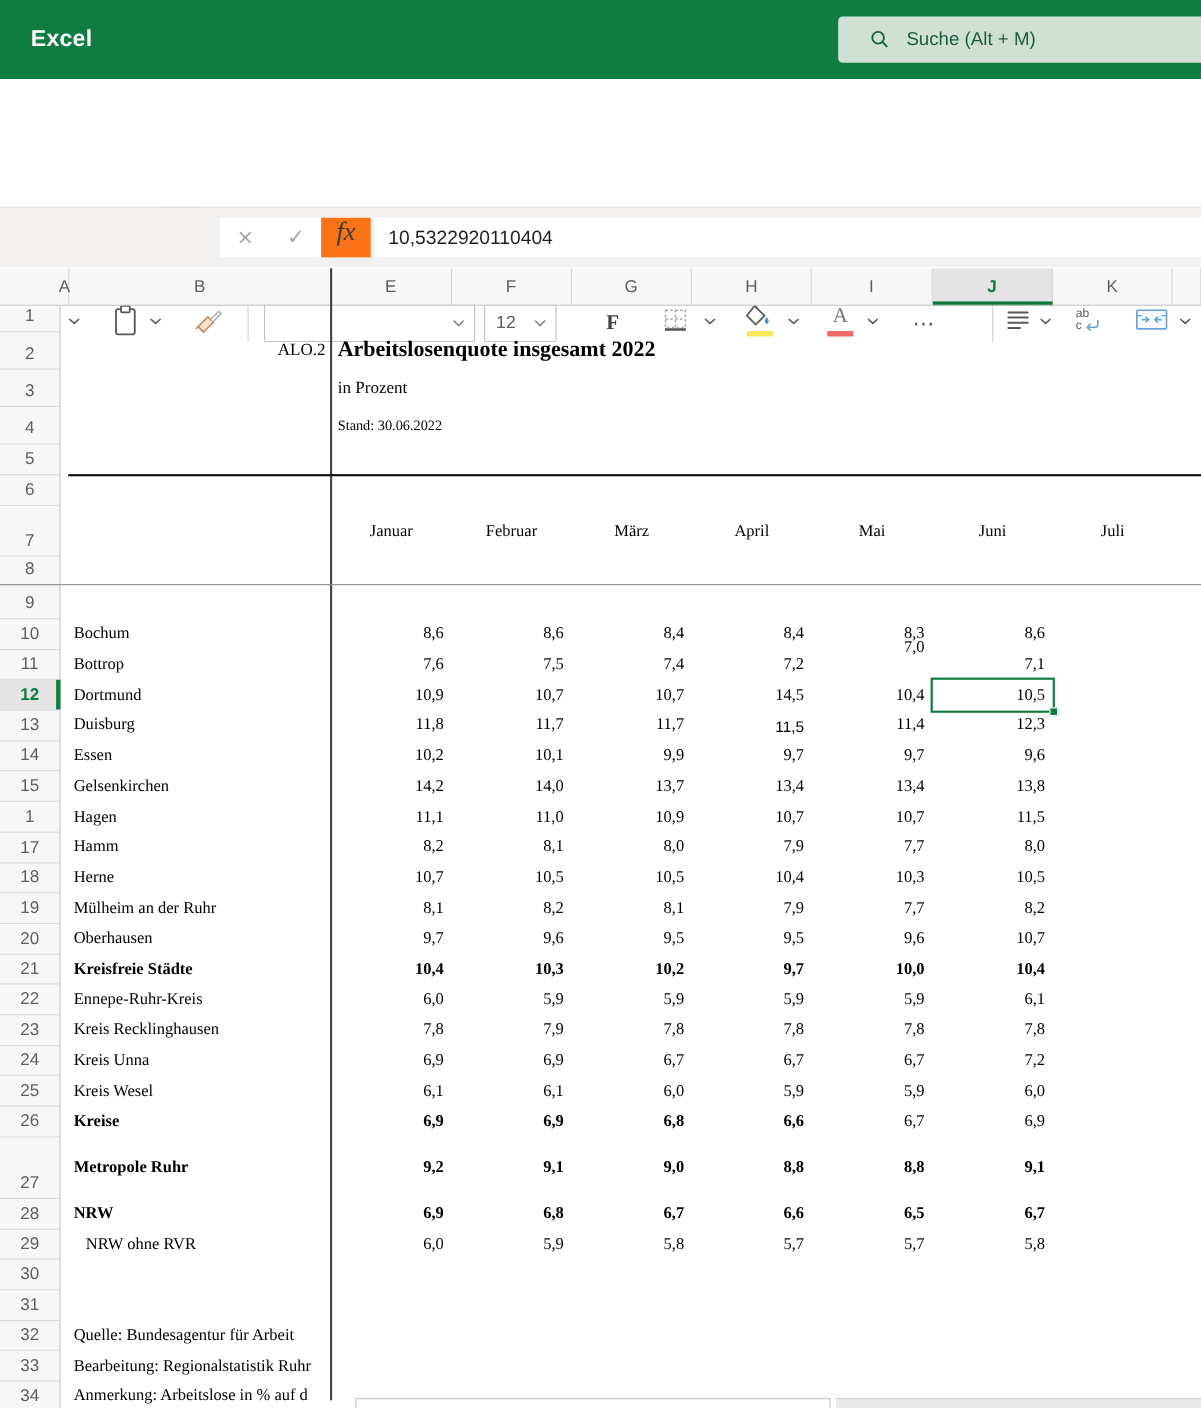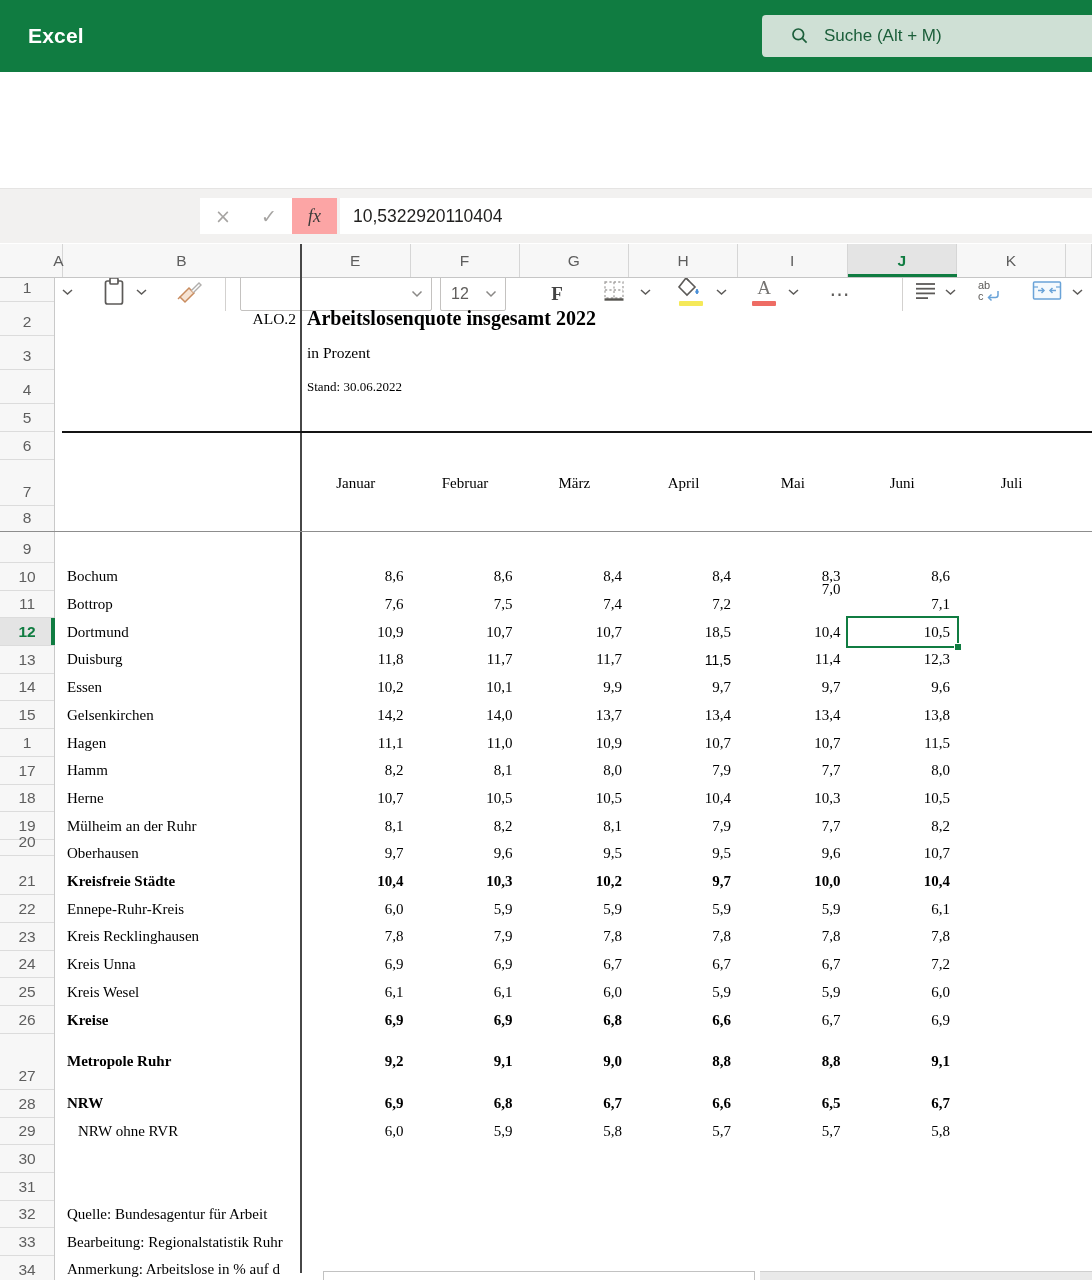--- a/index.html
+++ b/index.html
@@ -31,21 +31,21 @@
   .ellipsis-t { font-size:20px; letter-spacing:1px; }
   .wrapicon { position:absolute; font-size:11px; color:#5c5a58; line-height:10px; }
 
   
   .formulabar { position:absolute; left:0; top:188px; width:1092px; height:55px; background:#f2f1f0; border-top:1px solid #e5e4e3; }
   .namebox { position:absolute; left:8px; top:9px; width:185px; height:36px; background:#fff; border:1px solid #d8d6d4; border-radius:2px; display:flex; align-items:center; }
   .namebox span { padding-left:14px; font-size:16px; color:#323130; flex:1; }
   .namebox .cchev { margin-right:10px; }
   .fxactions { position:absolute; left:200px; top:9px; width:92px; height:36px; background:#fff; display:flex; align-items:center; justify-content:space-around; }
   .fxactions .fxa { font-family:"DejaVu Sans",sans-serif; font-size:19px; color:#a6a4a2; }
-  .fxbox { position:absolute; left:292px; top:9px; width:45px; height:36px; background:#fca5a5; display:flex; align-items:center; justify-content:center; font-family:"Liberation Serif",serif; font-style:italic; font-size:18px; color:#3b3a39; }
+  .fxbox { position:absolute; left:292px; top:9px; width:45px; height:36px; background:#f97316; display:flex; justify-content:center; font-family:"Liberation Serif",serif; font-style:italic; font-size:24px; color:#3b3a39; }
   .formulainput { position:absolute; left:340px; top:9px; width:752px; height:36px; background:#fff; display:flex; align-items:center; }
   .formulainput span { padding-left:13px; font-size:17.5px; color:#201f1e; }
 
   
   .colheaders { position:absolute; left:0; top:244px; width:1092px; height:33px; background:#f7f7f7; }
   .colh { position:absolute; top:0; height:33px; display:flex; align-items:center; justify-content:center; font-size:15.5px; color:#5e5e5e; border-right:1px solid #d6d6d6; }
   .colh.sel { background:#e4e4e4; color:#107C41; font-weight:bold; }
   .colsel-bar { position:absolute; top:29.5px; height:4px; background:#107C41; }
   .headerbottom { position:absolute; left:0; top:277px; width:1092px; height:1px; background:#c6c6c6; }
   .cornercell { position:absolute; left:0; top:244px; width:55px; height:33px; background:#f7f7f7; border-right:1px solid #d6d6d6; }
@@ -296,21 +296,21 @@
       <div class="rowh" style="top: 285px; height: 27.7px;">10</div>
       <div class="rowh" style="top: 312.7px; height: 27.7px;">11</div>
       <div class="rowh sel" style="top: 340.4px; height: 27.7px;">12</div>
       <div class="rowh" style="top: 368.1px; height: 27.7px;">13</div>
       <div class="rowh" style="top: 395.8px; height: 27.7px;">14</div>
       <div class="rowh" style="top: 423.5px; height: 27.7px;">15</div>
       <div class="rowh" style="top: 451.2px; height: 27.7px;">1</div>
       <div class="rowh" style="top: 478.9px; height: 27.7px;">17</div>
       <div class="rowh" style="top: 506.6px; height: 27.7px;">18</div>
       <div class="rowh" style="top: 534.3px; height: 27.7px;">19</div>
-      <div class="rowh" style="top: 550px; height: 27.7px;">20</div>
+      <div class="rowh" style="top: 562px; height: 27.7px;">20</div>
       <div class="rowh" style="top: 589.7px; height: 27.7px;">21</div>
       <div class="rowh" style="top: 617.4px; height: 27.7px;">22</div>
       <div class="rowh" style="top: 645.1px; height: 27.7px;">23</div>
       <div class="rowh" style="top: 672.8px; height: 27.7px;">24</div>
       <div class="rowh" style="top: 700.5px; height: 27.7px;">25</div>
       <div class="rowh" style="top: 728.2px; height: 27.7px;">26</div>
       <div class="rowh" style="top: 755.9px; height: 56px;">27</div>
       <div class="rowh" style="top: 811.9px; height: 27.7px;">28</div>
       <div class="rowh" style="top: 839.6px; height: 27.7px;">29</div>
       <div class="rowh" style="top: 867.3px; height: 27.7px;">30</div>
@@ -343,21 +343,21 @@
       <div class="cell val" style="left: 301px; width: 102.5px; top: 590.7px; height: 27.7px;">7,6</div>
       <div class="cell val" style="left: 410.5px; width: 102px; top: 590.7px; height: 27.7px;">7,5</div>
       <div class="cell val" style="left: 519.5px; width: 102.5px; top: 590.7px; height: 27.7px;">7,4</div>
       <div class="cell val" style="left: 629px; width: 102px; top: 590.7px; height: 27.7px;">7,2</div>
       <div class="cell val" style="left: 738px; width: 102.5px; top: 576px; height: 27.7px;">7,0</div>
       <div class="cell val" style="left: 847.5px; width: 102.5px; top: 590.7px; height: 27.7px;">7,1</div>
       <div class="cell rowlabel" style="top: 618.4px; height: 27.7px;">Dortmund</div>
       <div class="cell val" style="left: 301px; width: 102.5px; top: 618.4px; height: 27.7px;">10,9</div>
       <div class="cell val" style="left: 410.5px; width: 102px; top: 618.4px; height: 27.7px;">10,7</div>
       <div class="cell val" style="left: 519.5px; width: 102.5px; top: 618.4px; height: 27.7px;">10,7</div>
-      <div class="cell val" style="left: 629px; width: 102px; top: 618.4px; height: 27.7px;">18,5</div>
+      <div class="cell val" style="left: 629px; width: 102px; top: 618.4px; height: 27.7px;">14,5</div>
       <div class="cell val" style="left: 738px; width: 102.5px; top: 618.4px; height: 27.7px;">10,4</div>
       <div class="cell val" style="left: 847.5px; width: 102.5px; top: 618.4px; height: 27.7px;">10,5</div>
       <div class="cell rowlabel" style="top: 646.1px; height: 27.7px;">Duisburg</div>
       <div class="cell val" style="left: 301px; width: 102.5px; top: 646.1px; height: 27.7px;">11,8</div>
       <div class="cell val" style="left: 410.5px; width: 102px; top: 646.1px; height: 27.7px;">11,7</div>
       <div class="cell val" style="left: 519.5px; width: 102.5px; top: 646.1px; height: 27.7px;">11,7</div>
       <div class="cell val sans" style="left: 629px; width: 102px; top: 646.1px; height: 27.7px;">11,5</div>
       <div class="cell val" style="left: 738px; width: 102.5px; top: 646.1px; height: 27.7px;">11,4</div>
       <div class="cell val" style="left: 847.5px; width: 102.5px; top: 646.1px; height: 27.7px;">12,3</div>
       <div class="cell rowlabel" style="top: 673.8px; height: 27.7px;">Essen</div>

